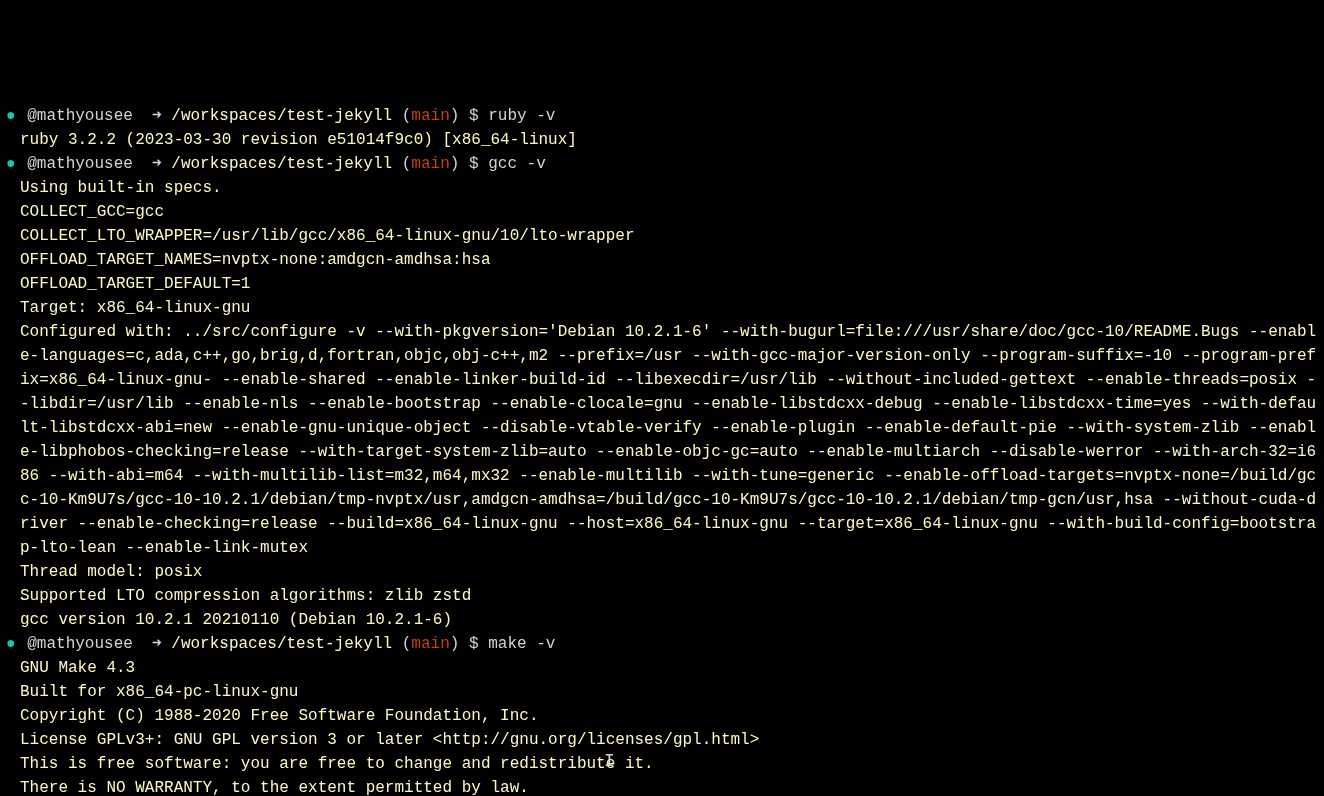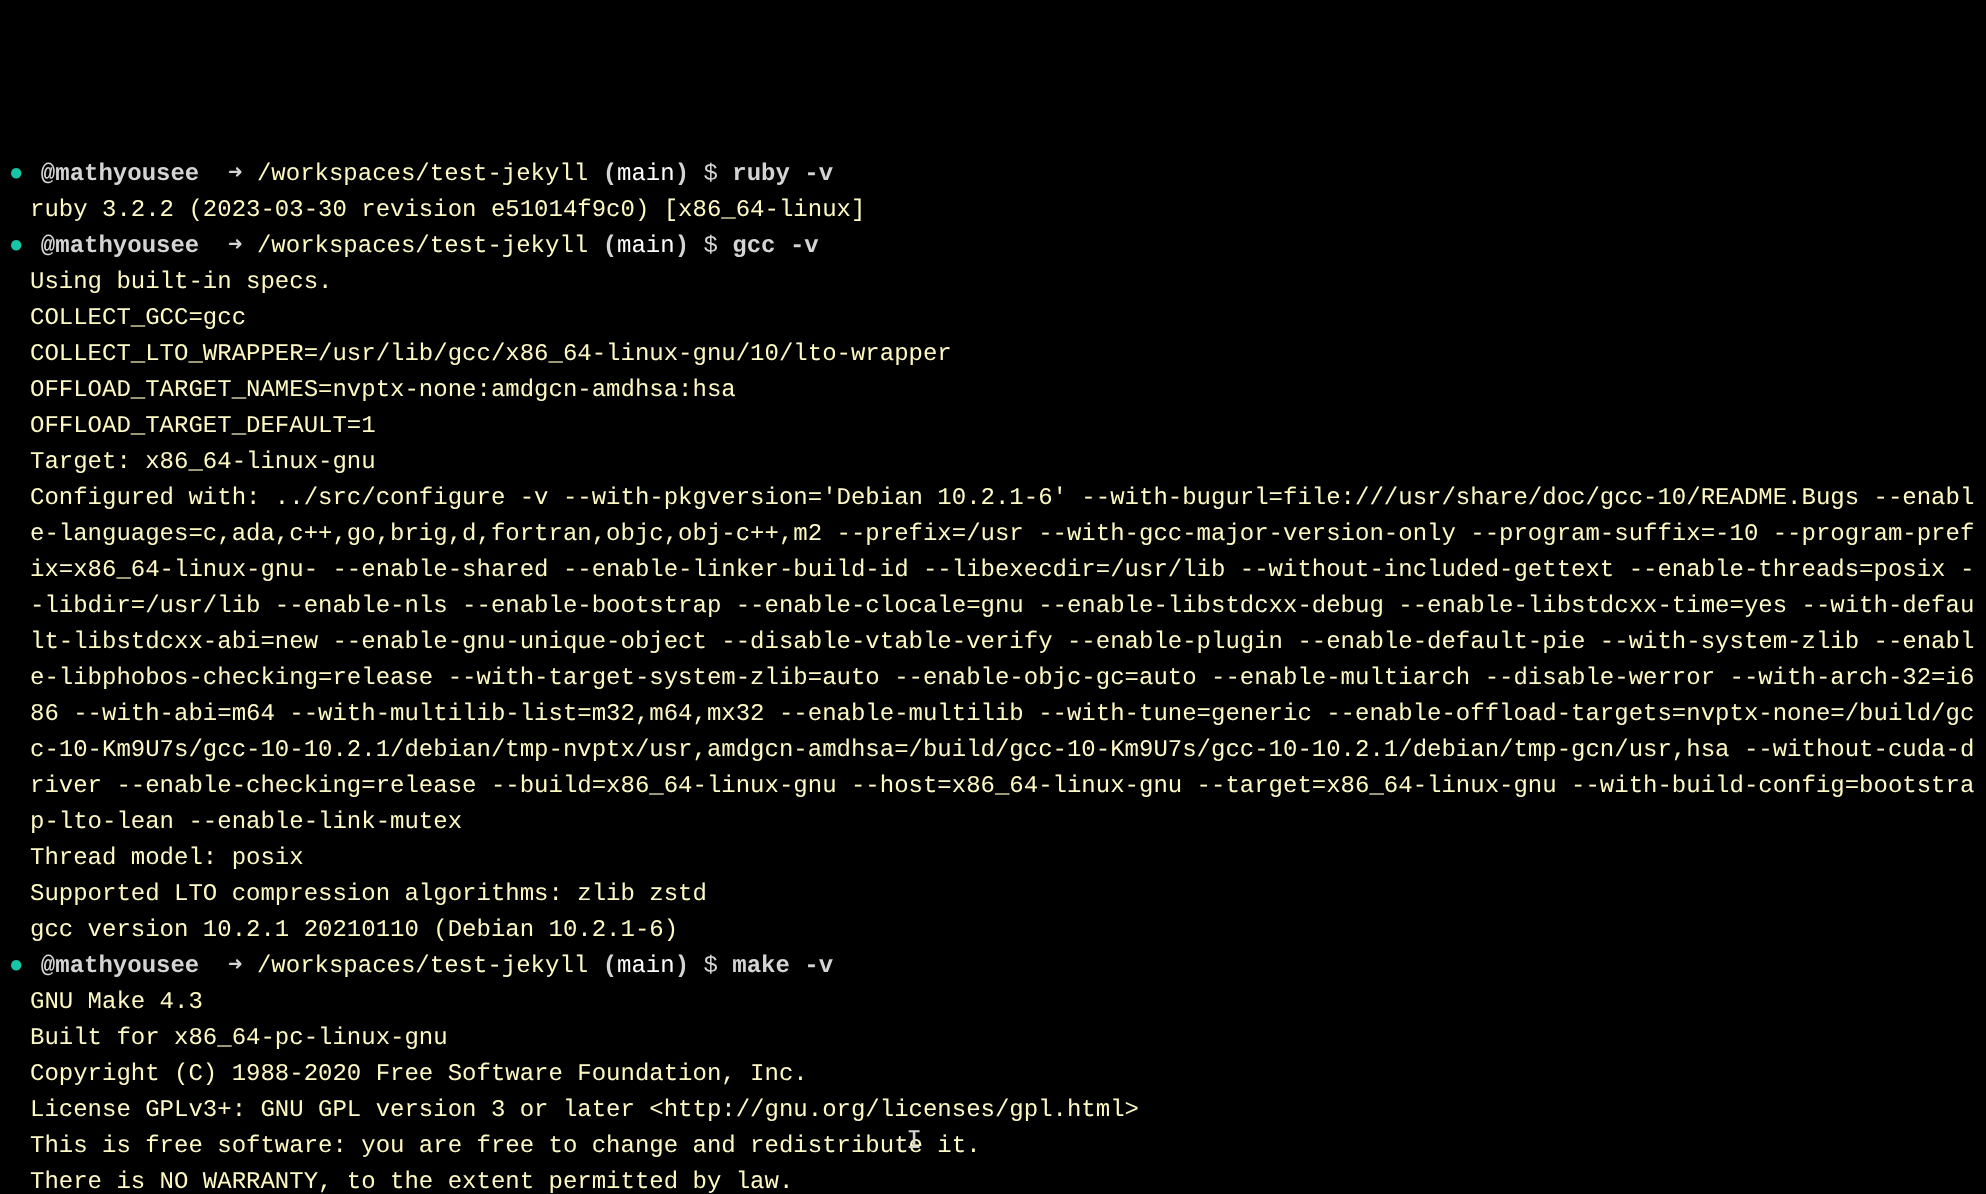--- a/index.html
+++ b/index.html
@@ -19,38 +19,36 @@
     }
     .prompt-line {
       display: block;
     }
     .bullet {
       color: #16c7a5;
       margin-right: 2px;
     }
     .user {
       color: #d4d4d4;
-      font-weight: bold;
     }
     .arrow {
       color: #d4d4d4;
       font-weight: bold;
     }
     .path {
       color: #fef9c3;
     }
     .branch {
-      color: #ffffff;
+      color: #c2410c;
     }
     .dollar {
       color: #d4d4d4;
     }
     .cmd {
       color: #d4d4d4;
-      font-weight: bold;
     }
     .output {
       color: #fef9c3;
       padding-left: 14px;
       display: block;
     }
     .text-cursor {
       position: absolute;
       color: #d4d4d4;
       font-size: 18px;

